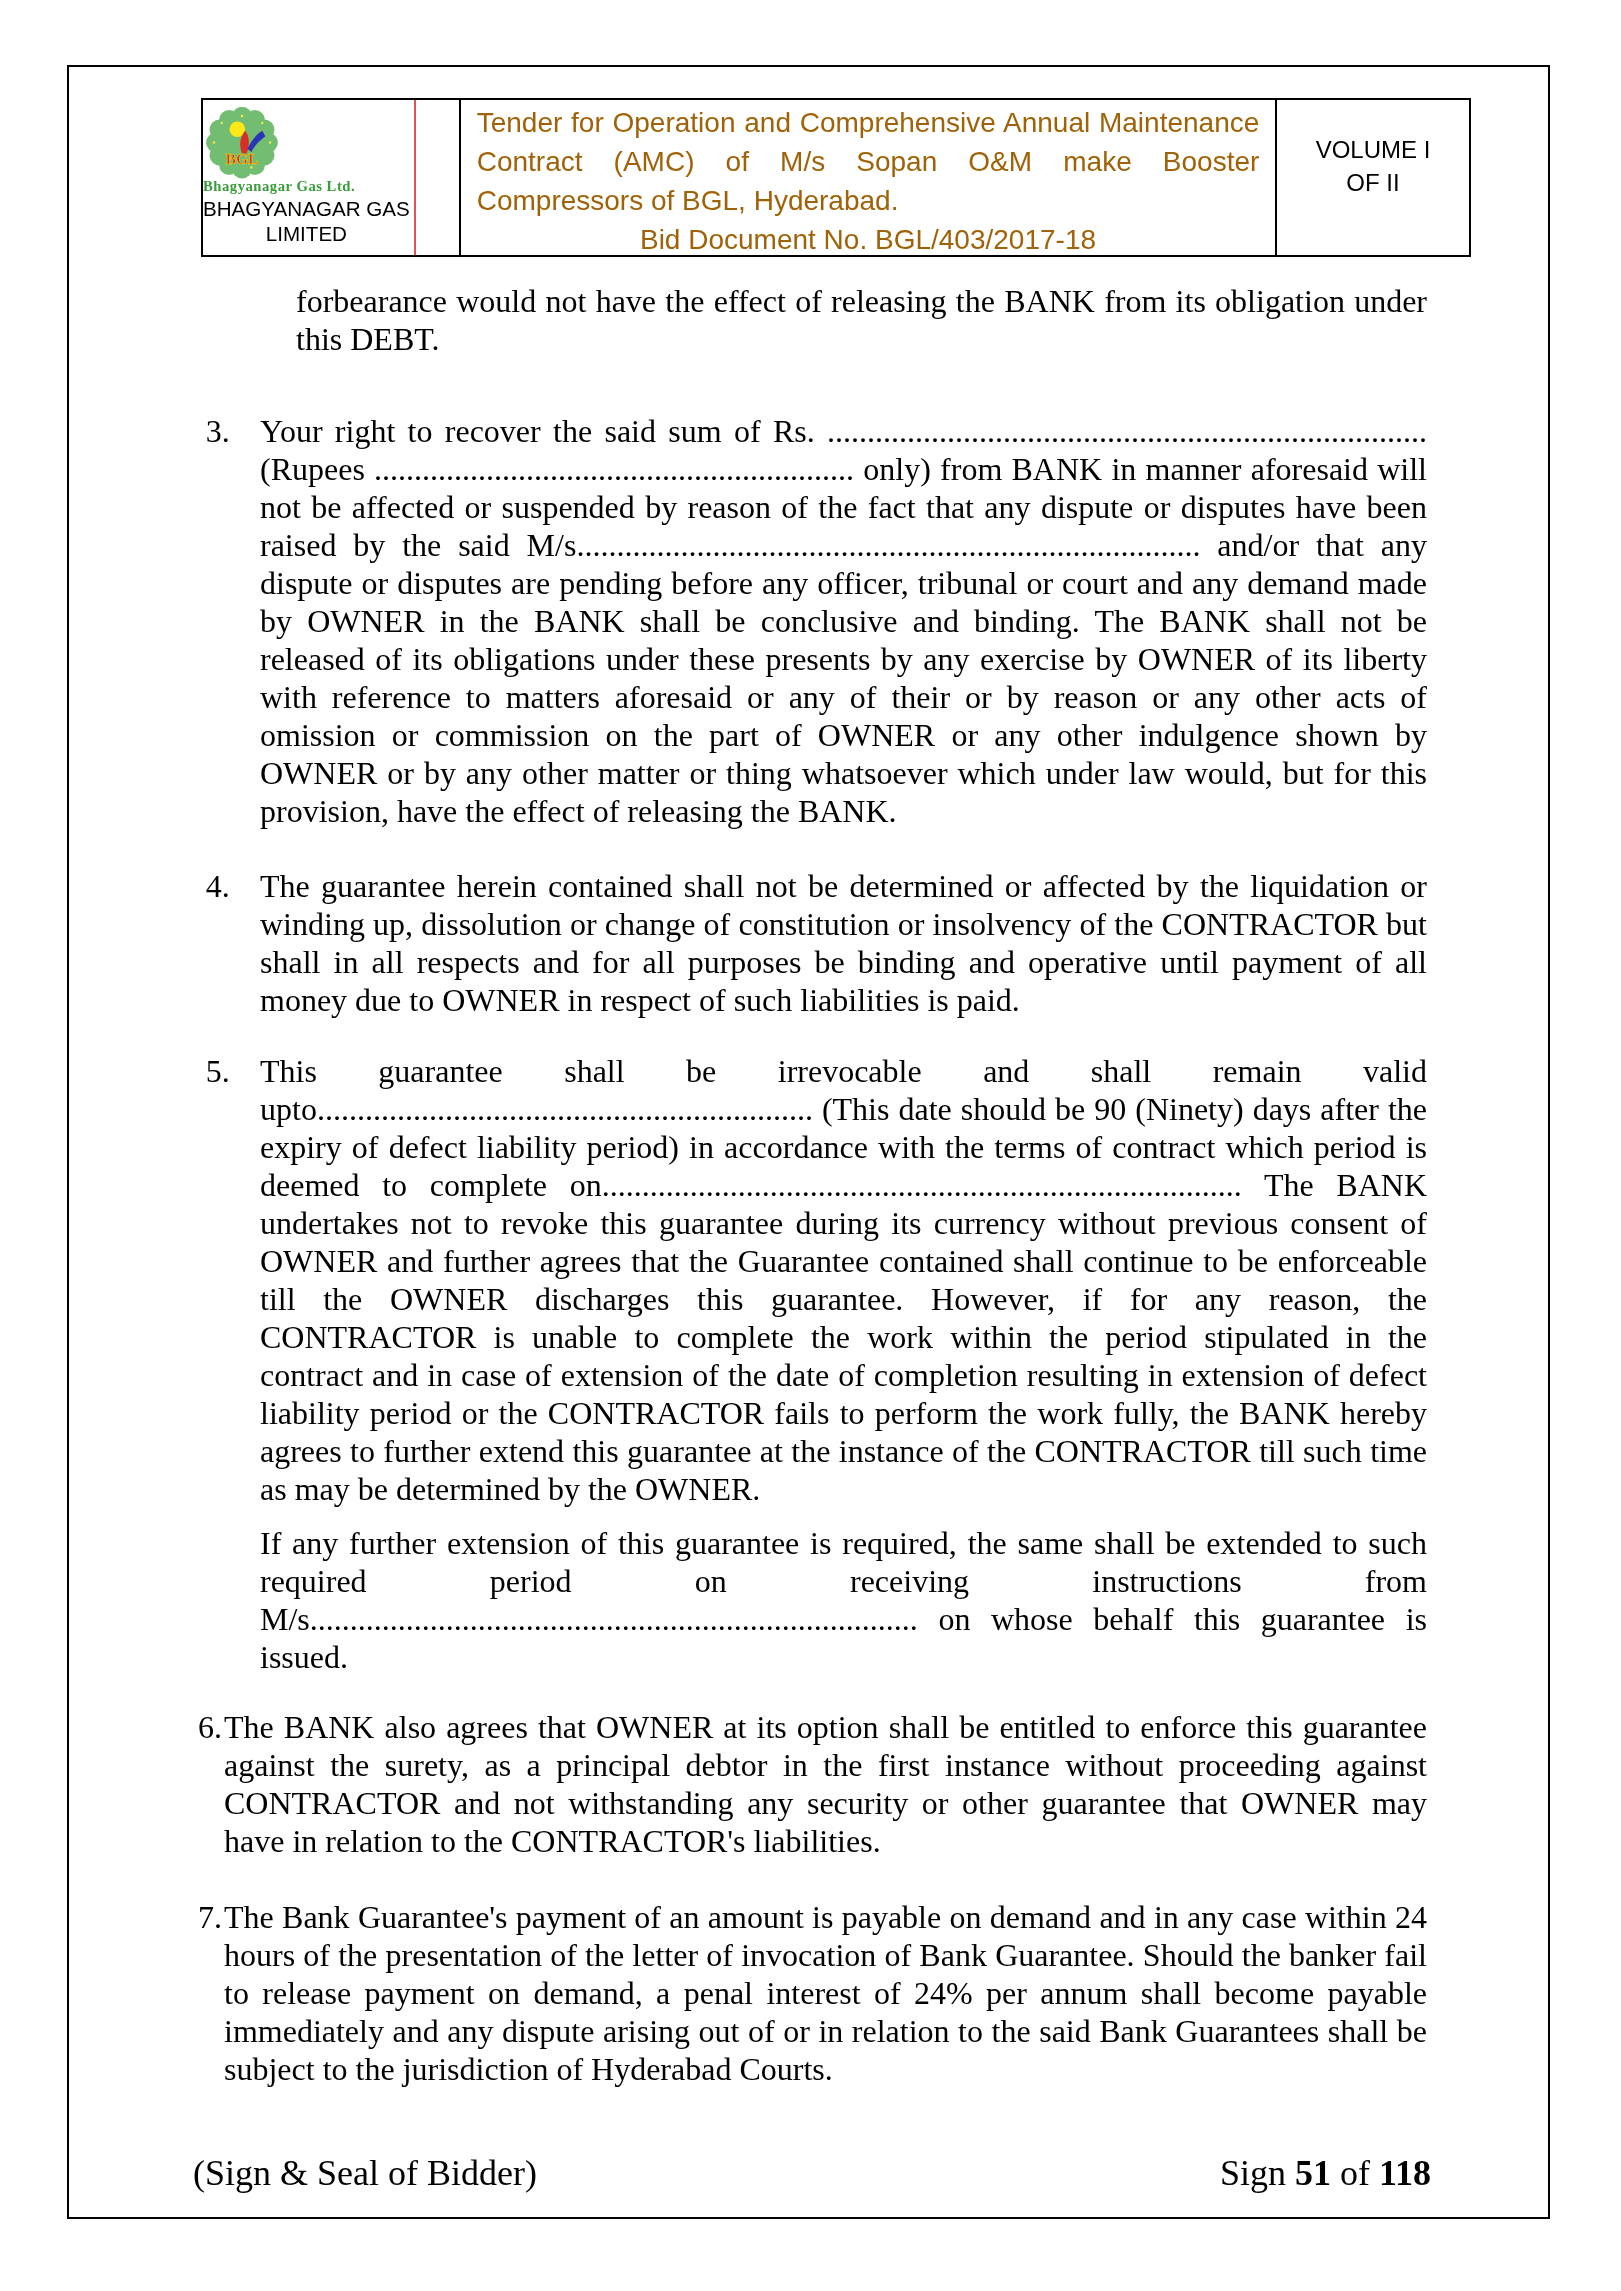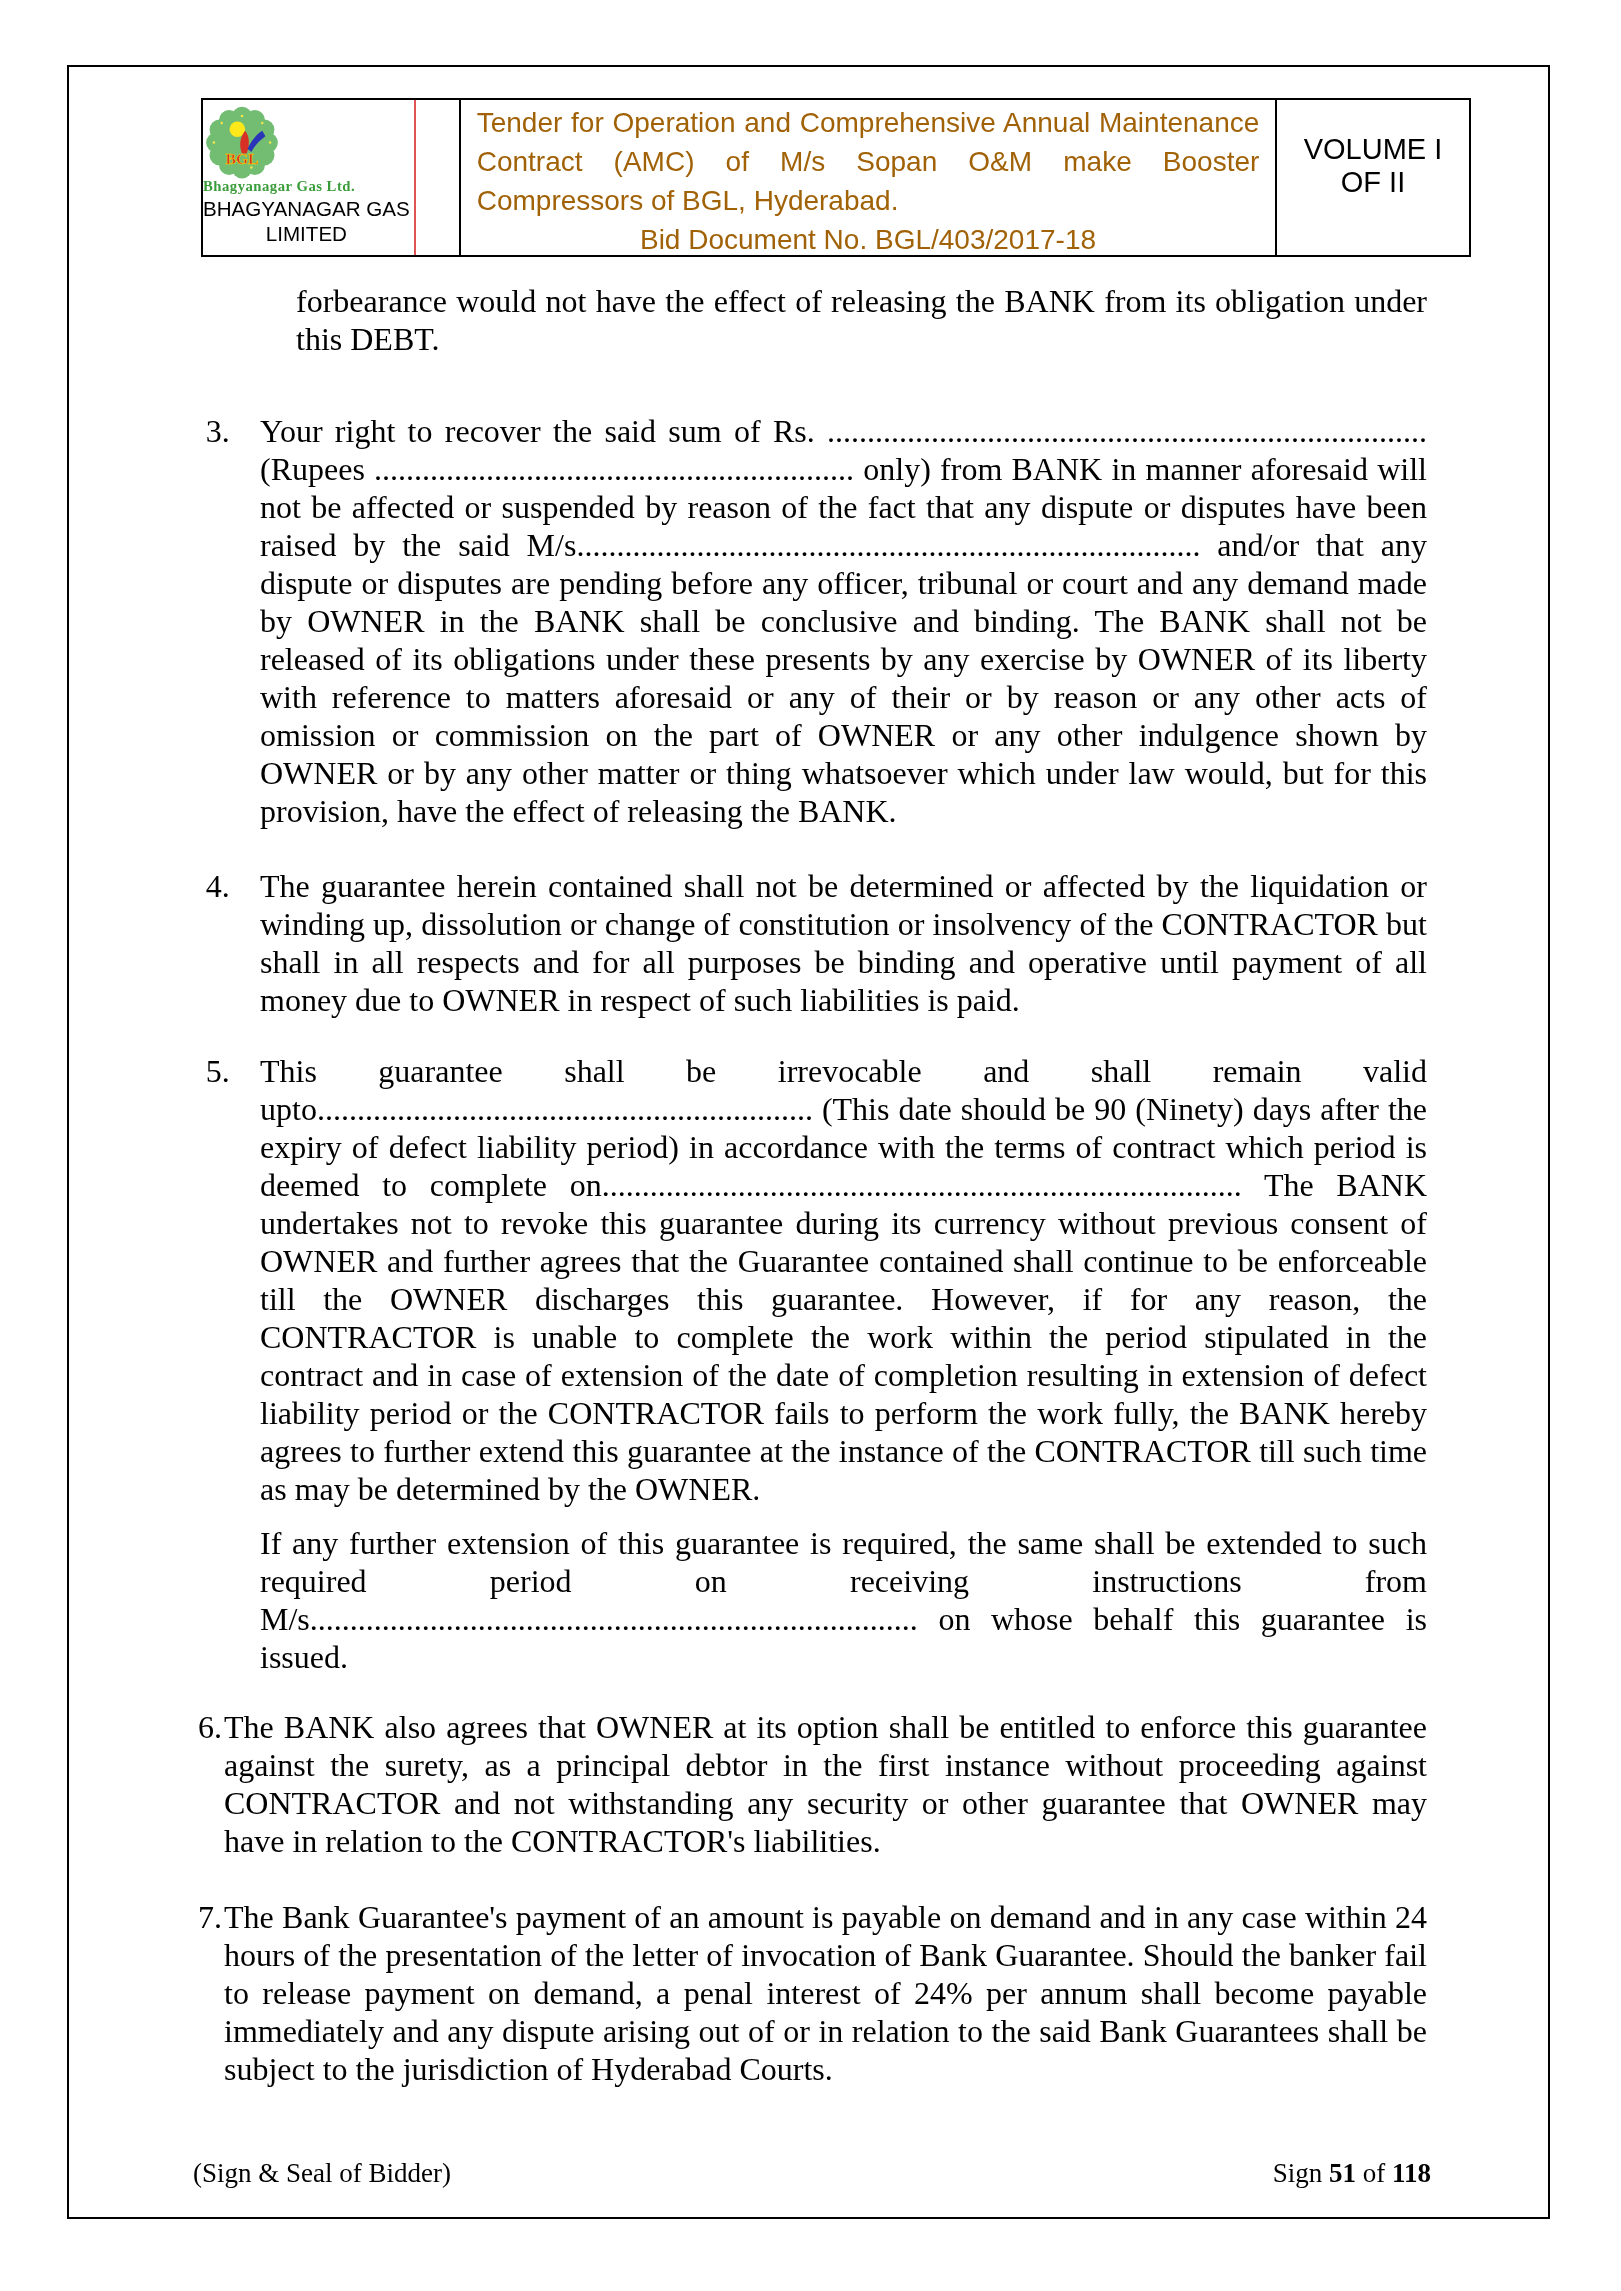--- a/index.html
+++ b/index.html
@@ -36,21 +36,21 @@
     flex:1 1 auto; border-right:2px solid #000; box-sizing:border-box;
     padding:2.9px 15.7px 0 15.7px;
     font-family:"Liberation Sans", sans-serif; font-size:28px; line-height:39px; color:#a16207;
   }
   .tender-title { text-align:justify; }
   .bid-no { text-align:center; }
   .volume-cell {
     width:192px; flex:0 0 192px; box-sizing:border-box;
     display:flex; flex-direction:column; align-items:center; justify-content:center;
     padding-bottom:24px;
-    font-family:"Liberation Sans", sans-serif; font-size:29px; line-height:33px;
+    font-family:"Liberation Sans", sans-serif; font-size:24px; line-height:33px;
     text-align:center;
   }
   
   .content {
     position:absolute; left:196px; top:282px; width:1231px;
     font-size:32px; line-height:38px; text-align:justify;
   }
   .intro { margin-left:100px; margin-bottom:54px; }
   .item { position:relative; margin-bottom:37px; }
   .item .num { position:absolute; left:9.8px; top:0; }
@@ -59,21 +59,21 @@
   .item.i5 { margin-bottom:15.7px; }
   .sub { margin-left:64px; }
   .item.alt .num { left:2px; }
   .item.alt .txt { margin-left:28px; }
   .item.i6 { margin-bottom:38px; }
   .item.i7 { margin-bottom:0; }
   
   .footer {
     position:absolute; left:193px; top:2156px; width:1238px;
     display:flex; justify-content:space-between; align-items:baseline;
-    font-size:27px; line-height:35px;
+    font-size:36px; line-height:35px;
   }
   .page-num .b { font-weight:bold; }
 </style>
 </head>
 <body>
 
 <div class="page">
 
   <div class="page-frame"></div>
 

